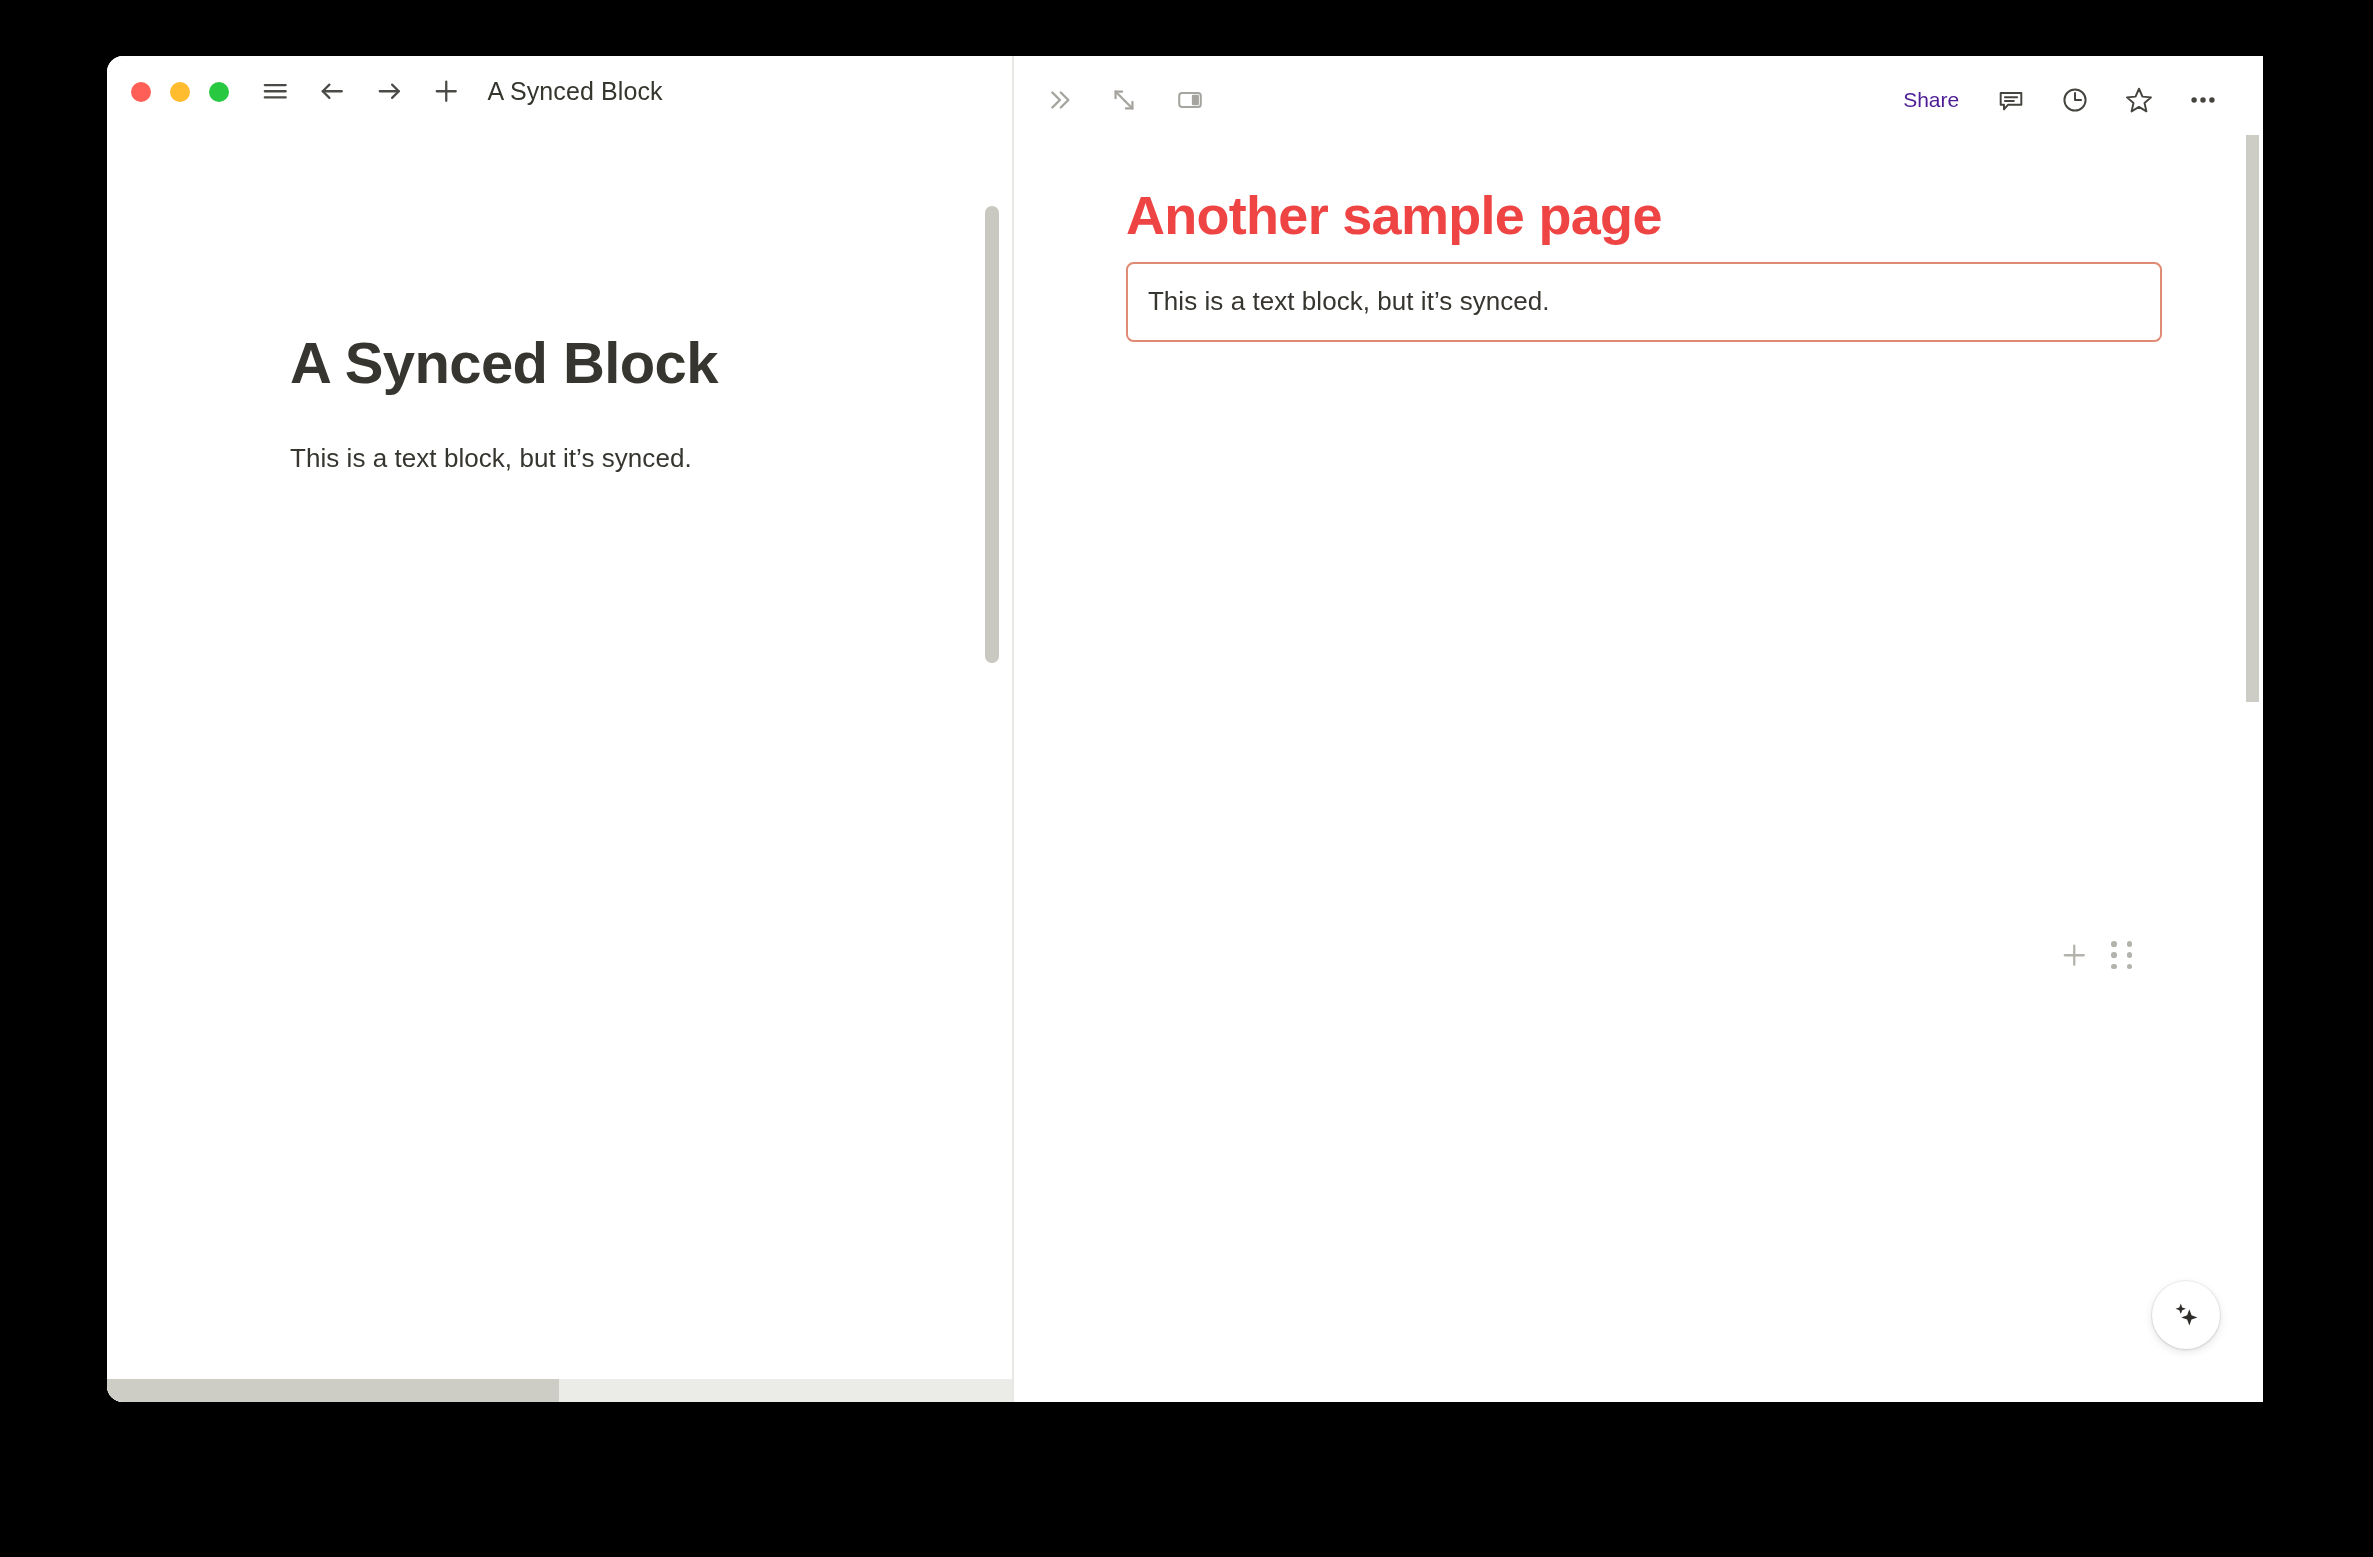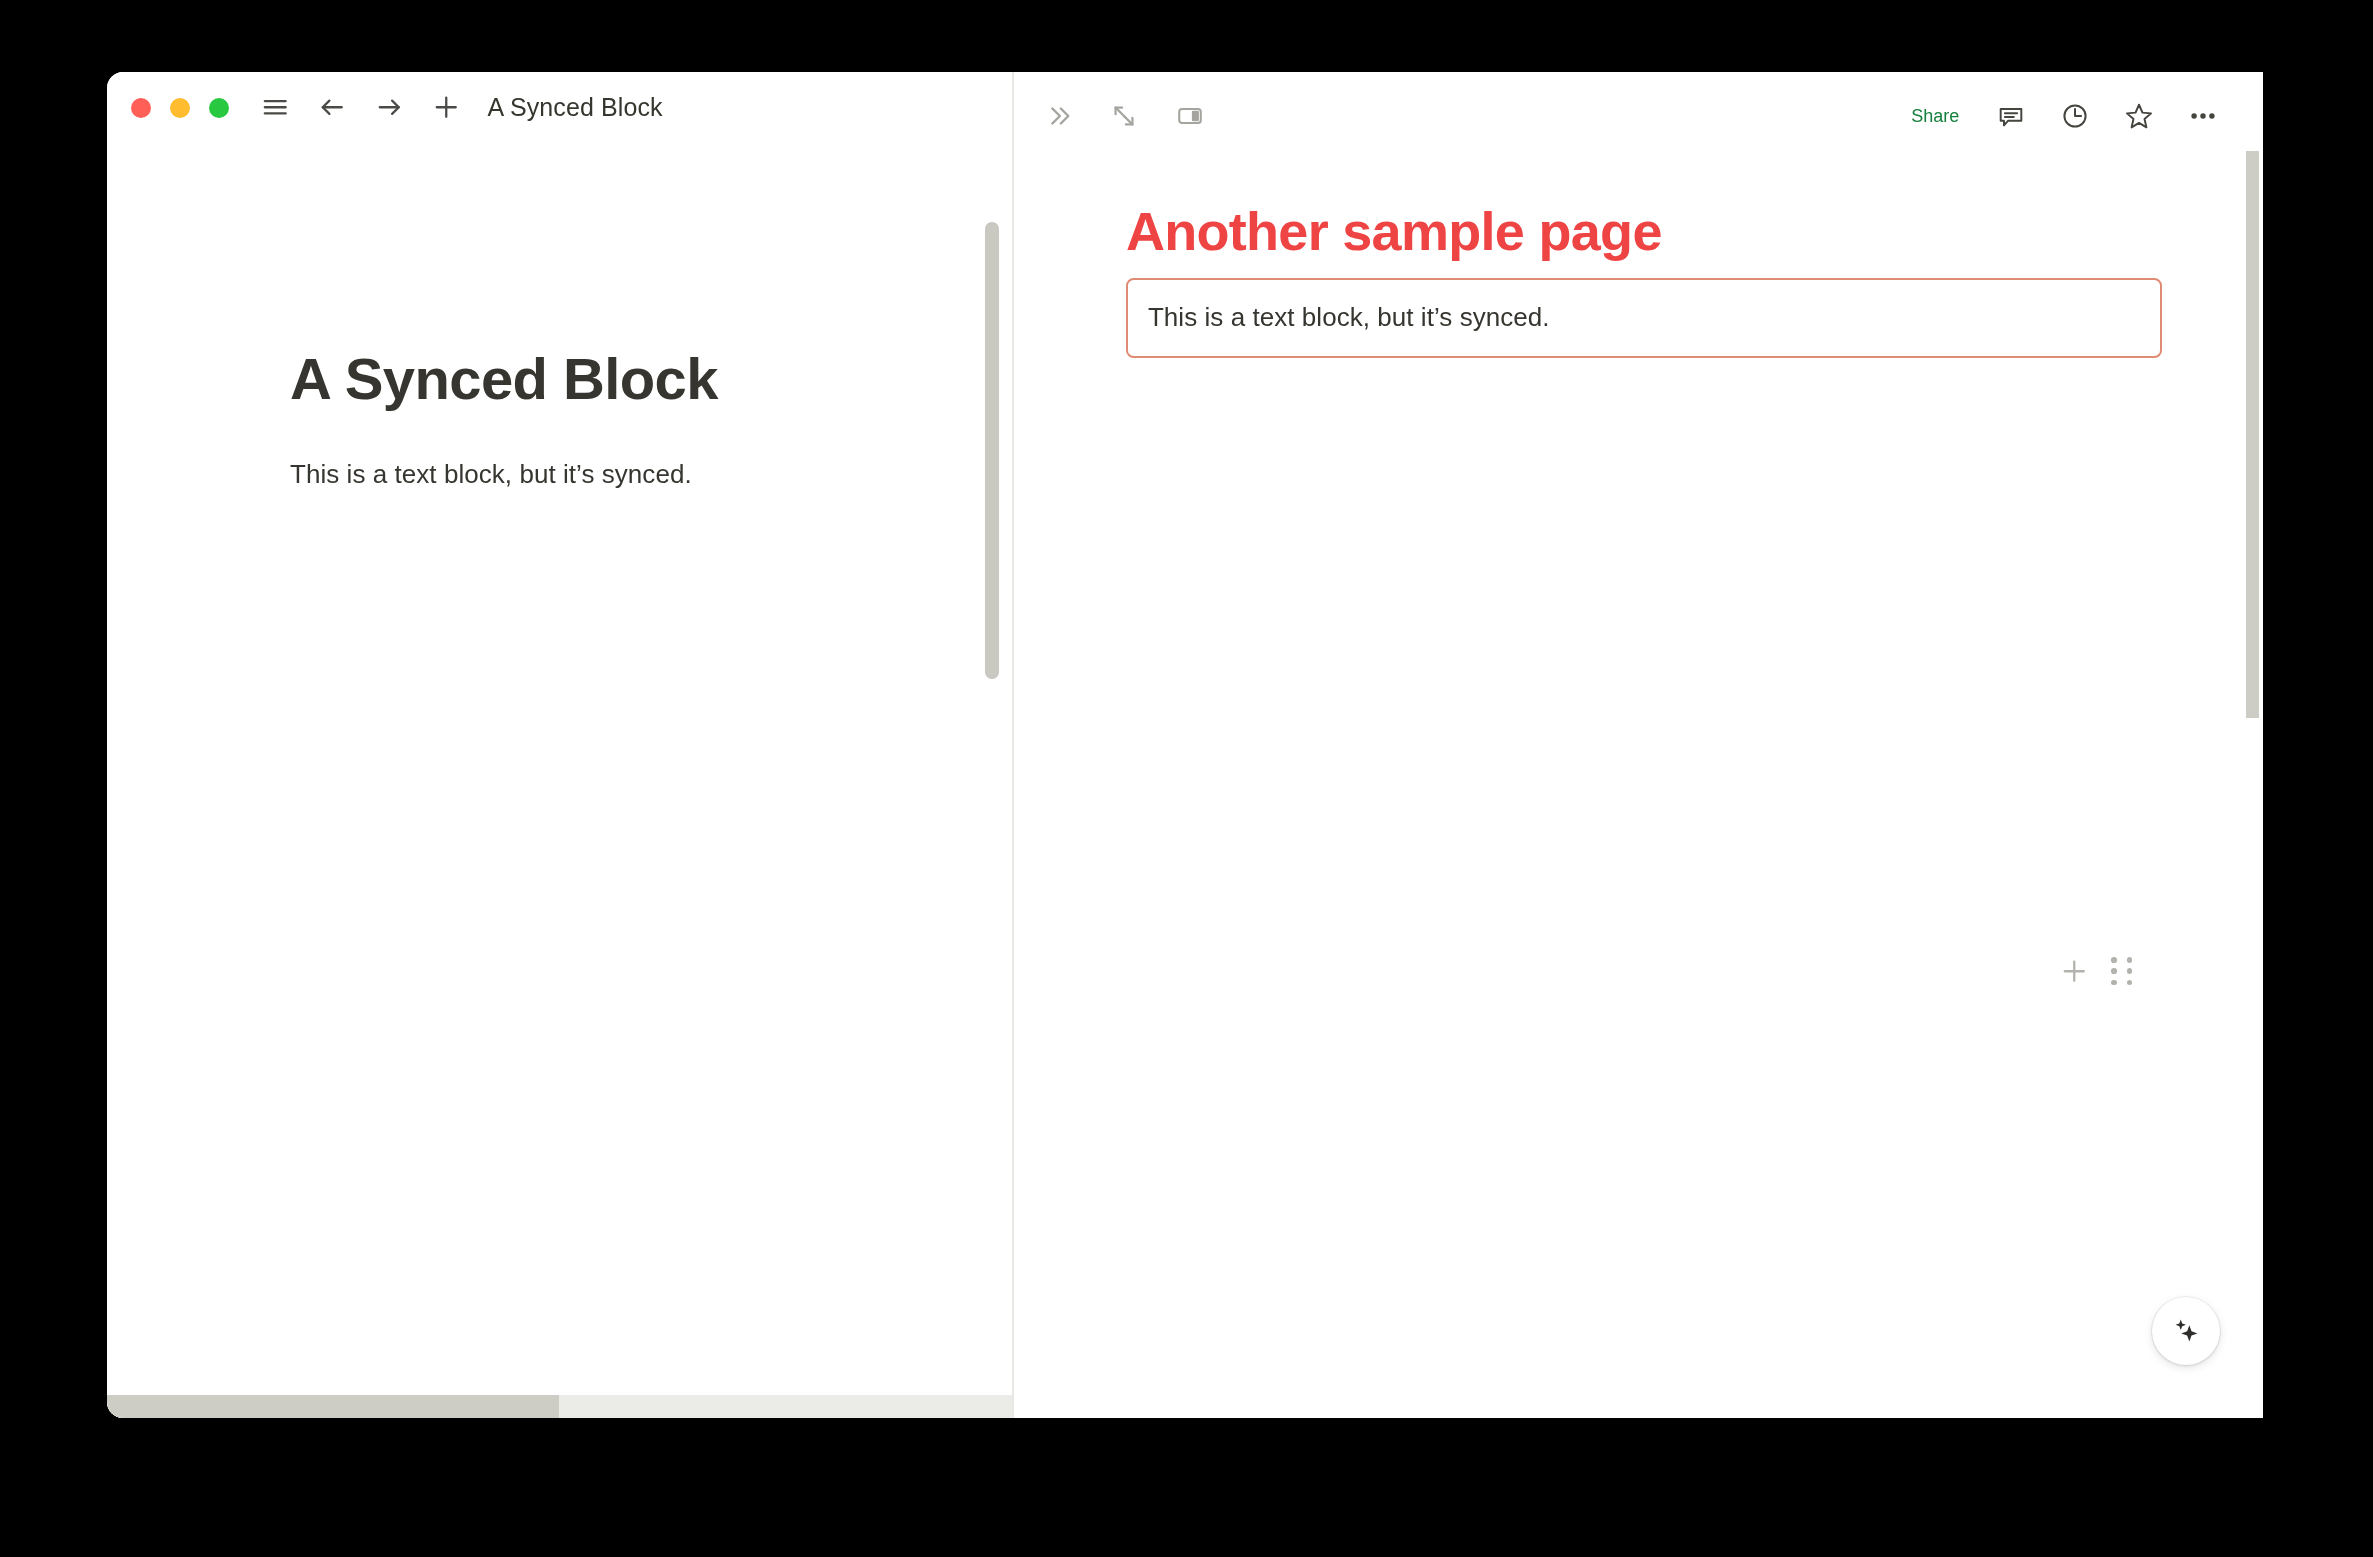--- a/index.html
+++ b/index.html
@@ -16,21 +16,21 @@
     position: relative;
     width: 2374px;
     height: 1558px;
     background: #000000;
   }
 
   
   .window {
     position: absolute;
     left: 107px;
-    top: 72px;
+    top: 56px;
     width: 2156px;
     height: 1346px;
     background: #ffffff;
     border-radius: 16px 0 0 16px;
     overflow: hidden;
     display: flex;
     box-shadow: 0 9.5px 38px rgba(0,0,0,0.35);
   }
 
   
@@ -176,22 +176,22 @@
     gap: 32px;
   }
   .rt-ico {
     width: 32px; height: 32px;
     display: flex; align-items: center; justify-content: center;
     color: #a5a49e;
   }
   .rt-ico.dark { color: #46443e; }
   .rt-ico svg { display: block; }
   .share-btn {
-    font-size: 18px;
-    color: #15803d;
+    font-size: 21px;
+    color: #4c1d95;
     white-space: nowrap;
     padding: 5.7px 3.8px;
     text-align: center;
   }
 
   .right-body {
     position: relative;
     padding-left: 112px;
     padding-top: 43px;
   }

